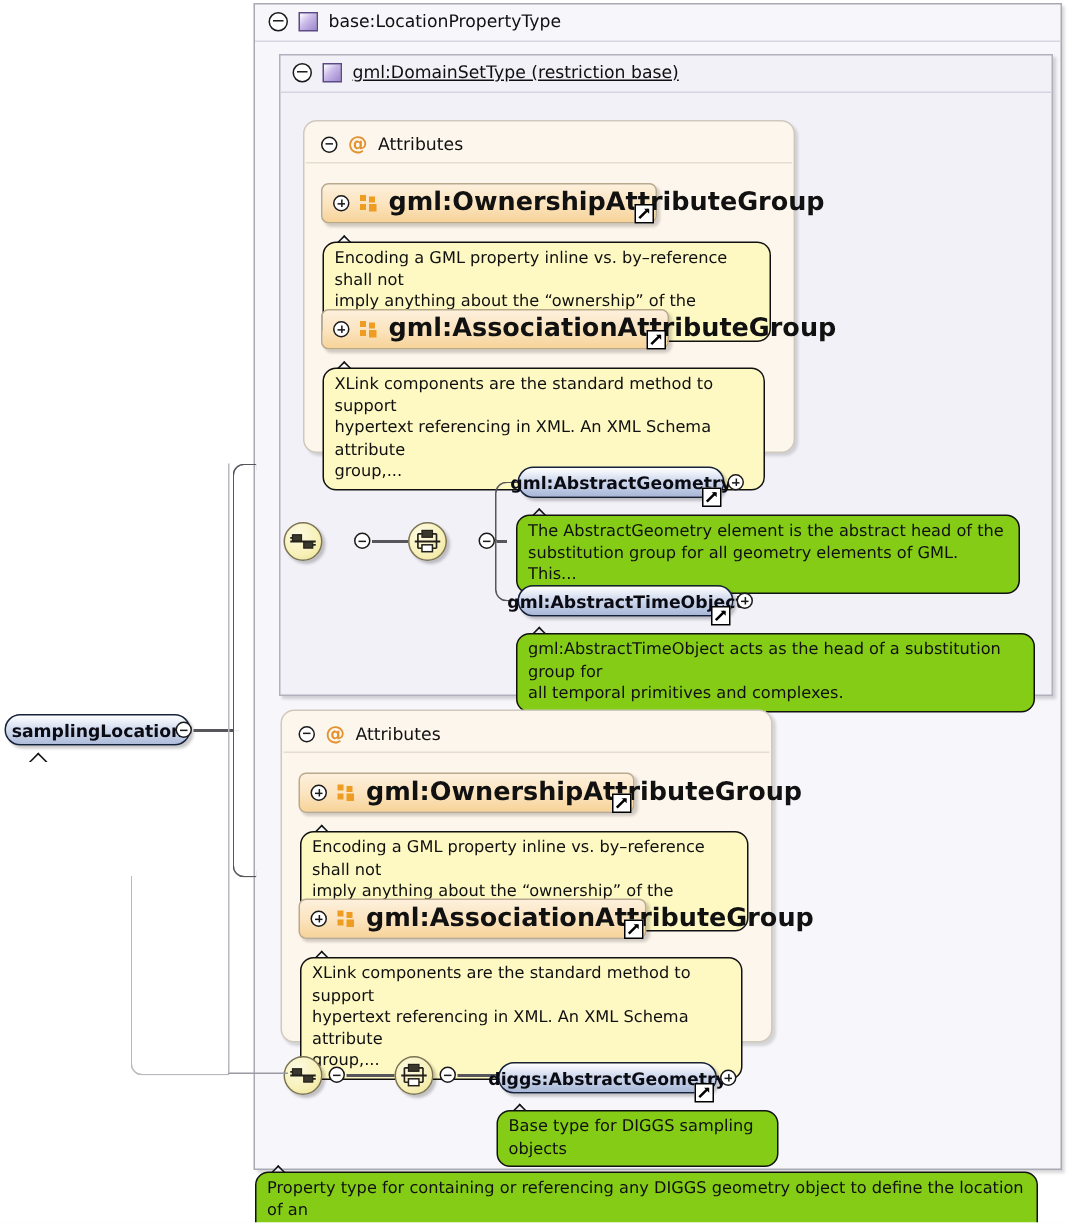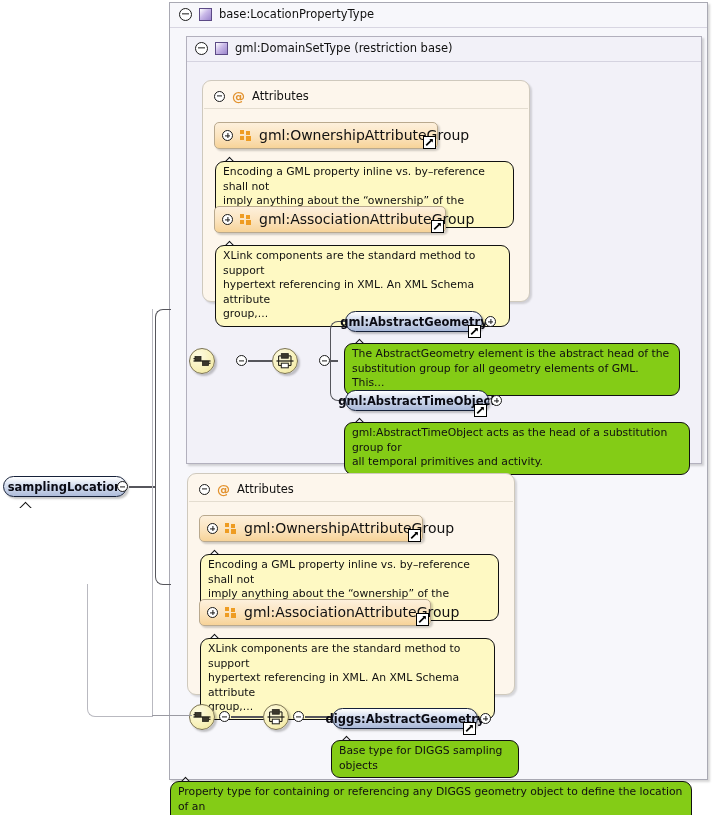--- a/index.html
+++ b/index.html
@@ -116,23 +116,24 @@
     position: absolute;
     height: 27px;
     border: 1px solid #b9a98e;
     border-radius: 5px 5px 5px 5px;
     background: linear-gradient(to bottom,#fdf0dc 0%, #fbe3bd 55%, #f7d398 100%);
     box-shadow: 2px 2px 2px rgba(0,0,0,0.18);
     display: flex;
     align-items: center;
     gap: 7px;
     padding-left: 7px;
-    font-size: 14px;
+    font-size: 17px;
     color: #111;
     white-space: nowrap;
+    font-weight: bold;
   }
   .ag-chip .label { position: relative; top: -0.5px; }
   
   .attr-glyph {
     position: relative;
     width: 12px; height: 11px;
     flex: 0 0 auto;
   }
   .attr-glyph i {
     position: absolute;
@@ -255,21 +256,21 @@
   <div class="container-title" style="left:179px; top:7px;">
     <span class="toggle"></span>
     <span class="ctype-glyph"></span>
     <span>base:LocationPropertyType</span>
   </div>
 
   <div class="container lvl1" style="left:186px; top:36px; width:516px; height:428px;"></div>
 
   <div class="abs" style="left:187px; top:61px; width:514px; height:1px; background:#d5d3e0;"></div>
 
-  <div class="container-title" style="left:195px; top:41px;">
+  <div class="container-title" style="left:195px; top:41px;text-decoration:underline;">
     <span class="toggle"></span>
     <span class="ctype-glyph"></span>
     <span>gml:DomainSetType (restriction base)</span>
   </div>
 
   <div class="attrs-box" style="left:202px; top:80px; width:328px; height:222px;">
     <div class="attrs-head">
       <span class="toggle sm"></span>
       <span class="at-sign">@</span>
       <span>Attributes</span>
@@ -368,21 +369,21 @@
   </div>
   <div class="link-badge" style="left:474px; top:404px;">
     <svg width="11" height="11" viewBox="0 0 11 11">
       <path d="M2.2 8.4 L8.1 2.6" stroke="#000" stroke-width="1.7" fill="none"></path>
       <path d="M5.4 2.1 L8.8 2.1 L8.8 5.5 Z" fill="#000"></path>
     </svg>
   </div>
   <div class="toggle sm plus" style="position:absolute; left:491px; top:395px;"></div>
   <div class="notch lav" style="left:352px; top:416px;"></div>
   <div class="doc-bubble lav" style="left:344px; top:422px; width:346px;">gml:AbstractTimeObject acts as the head of a substitution group for
-all temporal primitives and activity.</div>
+all temporal primitives and complexes.</div>
 
   <div class="attrs-box" style="left:187px; top:473px; width:328px; height:222px;">
     <div class="attrs-head">
       <span class="toggle sm"></span>
       <span class="at-sign">@</span>
       <span>Attributes</span>
     </div>
     <div class="attrs-rule" style="top:27px;"></div>
   </div>
 

